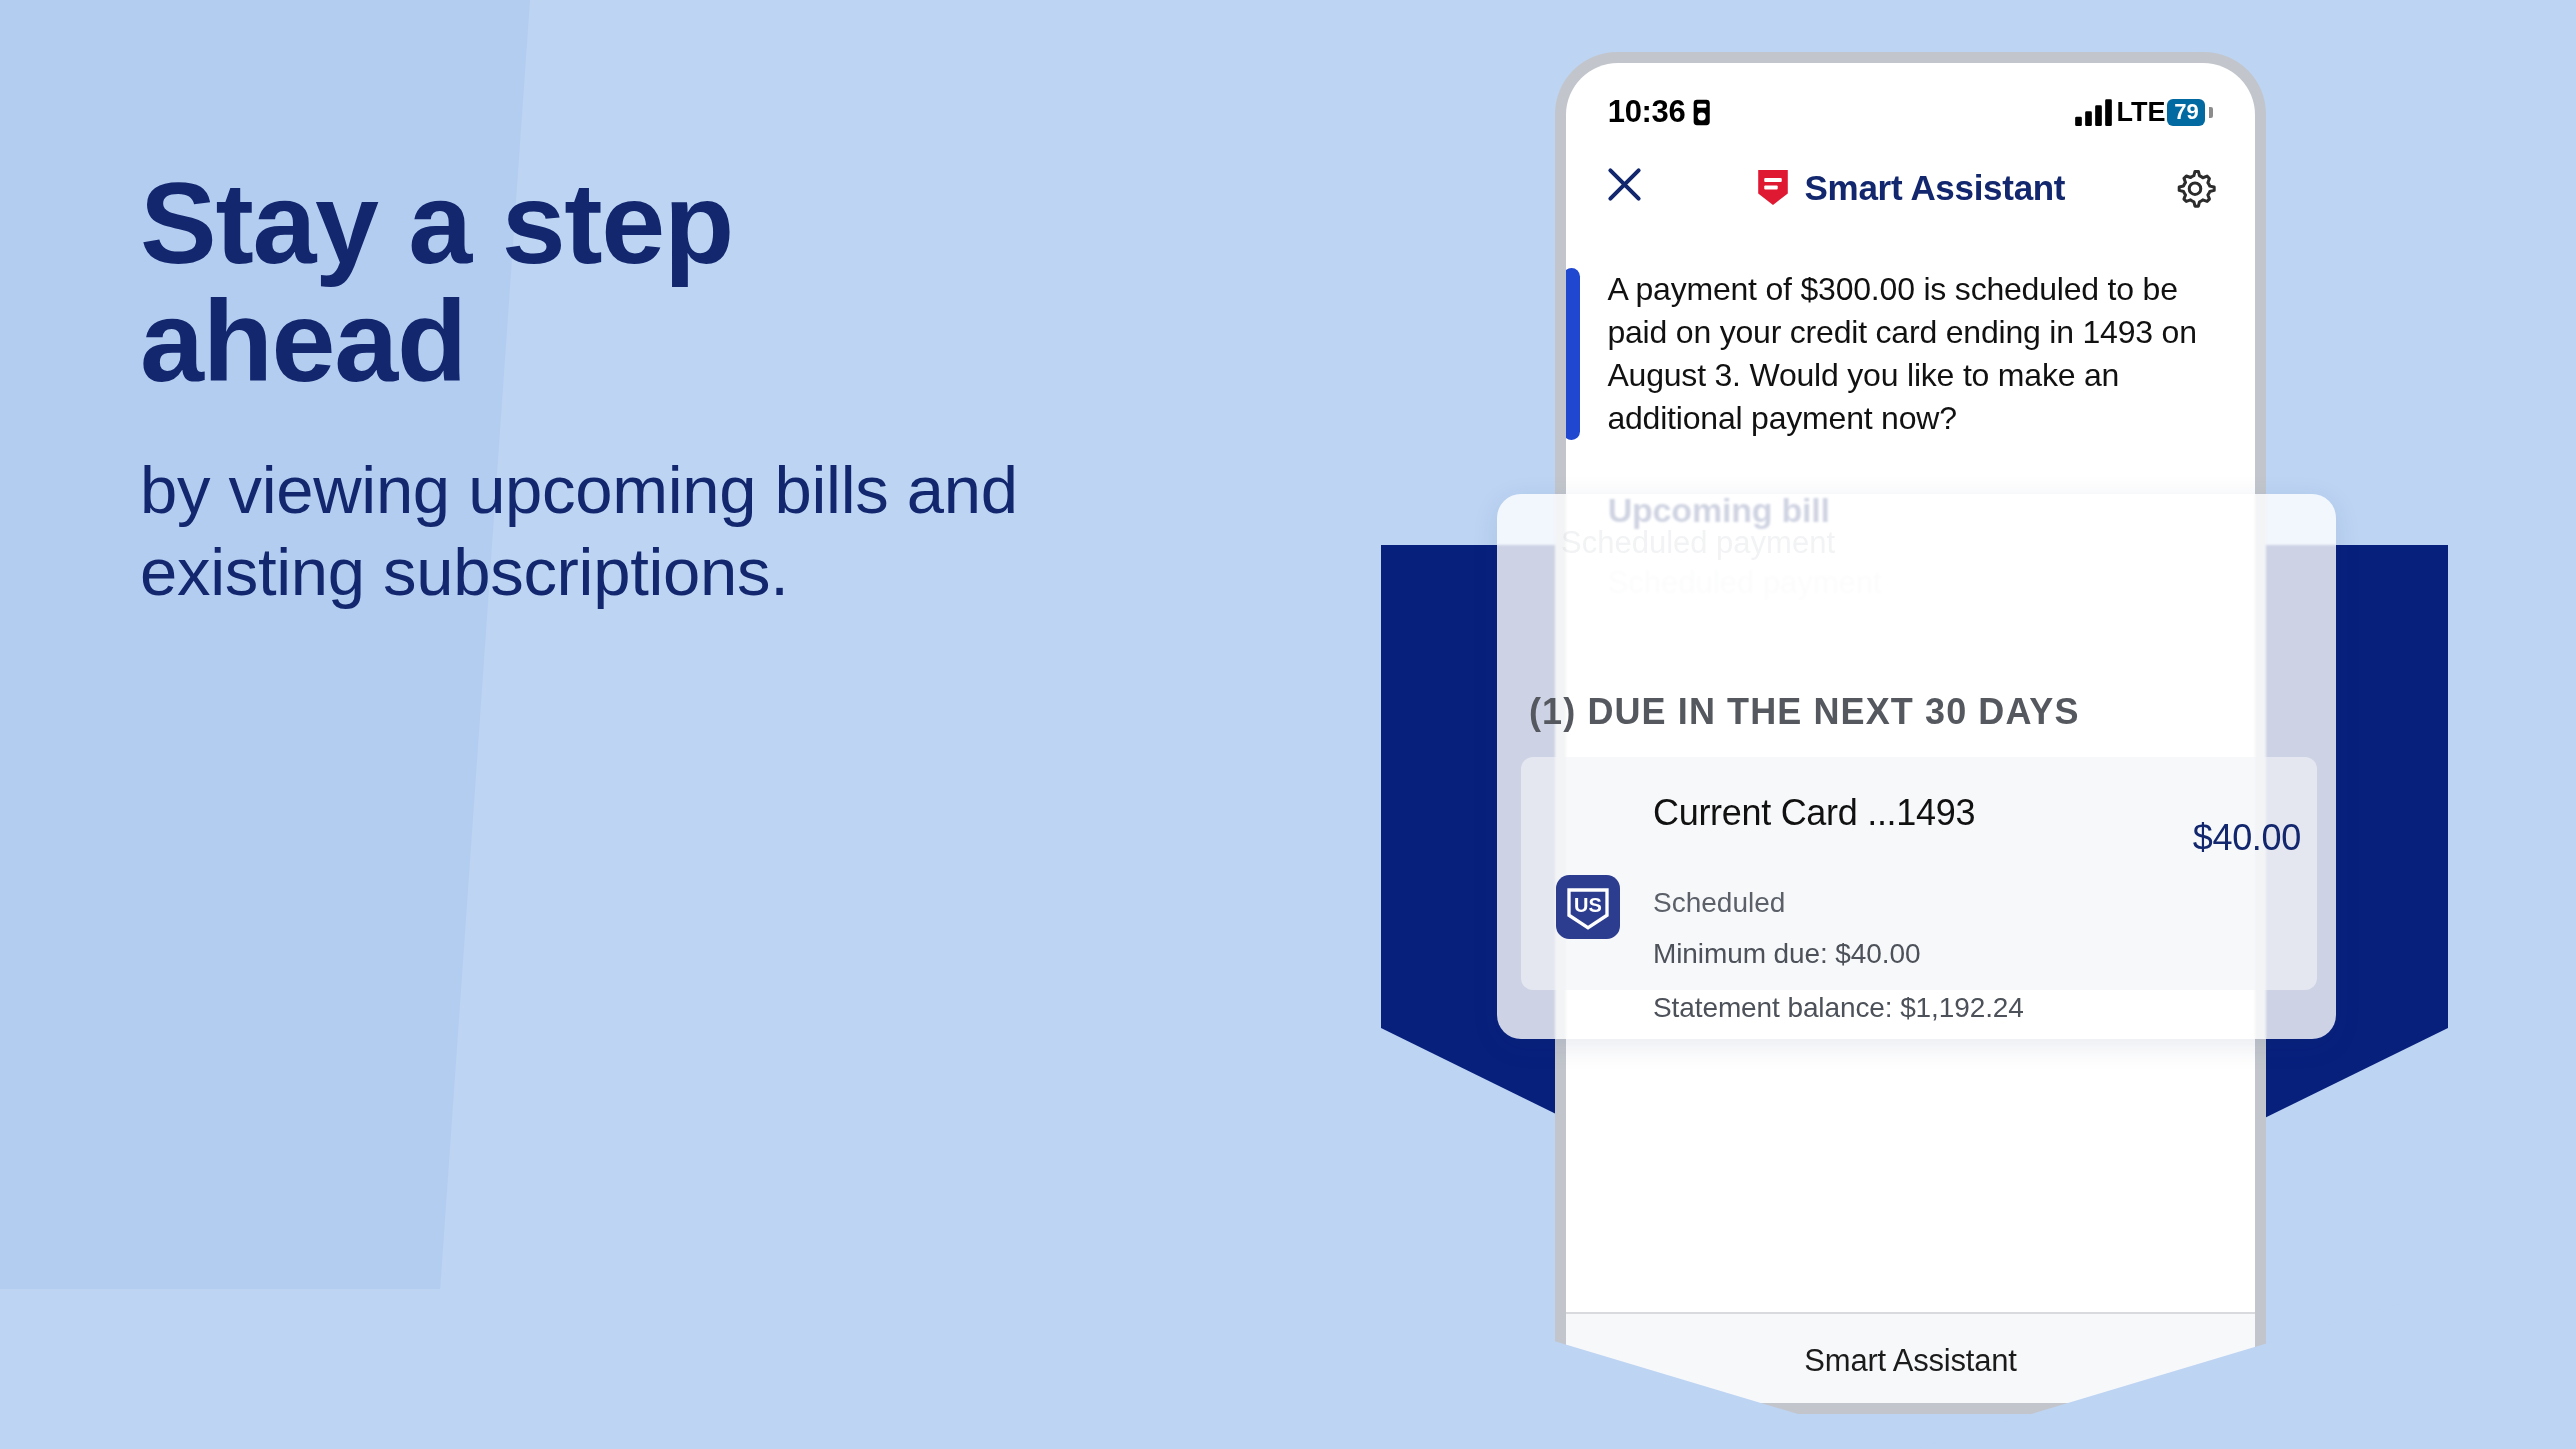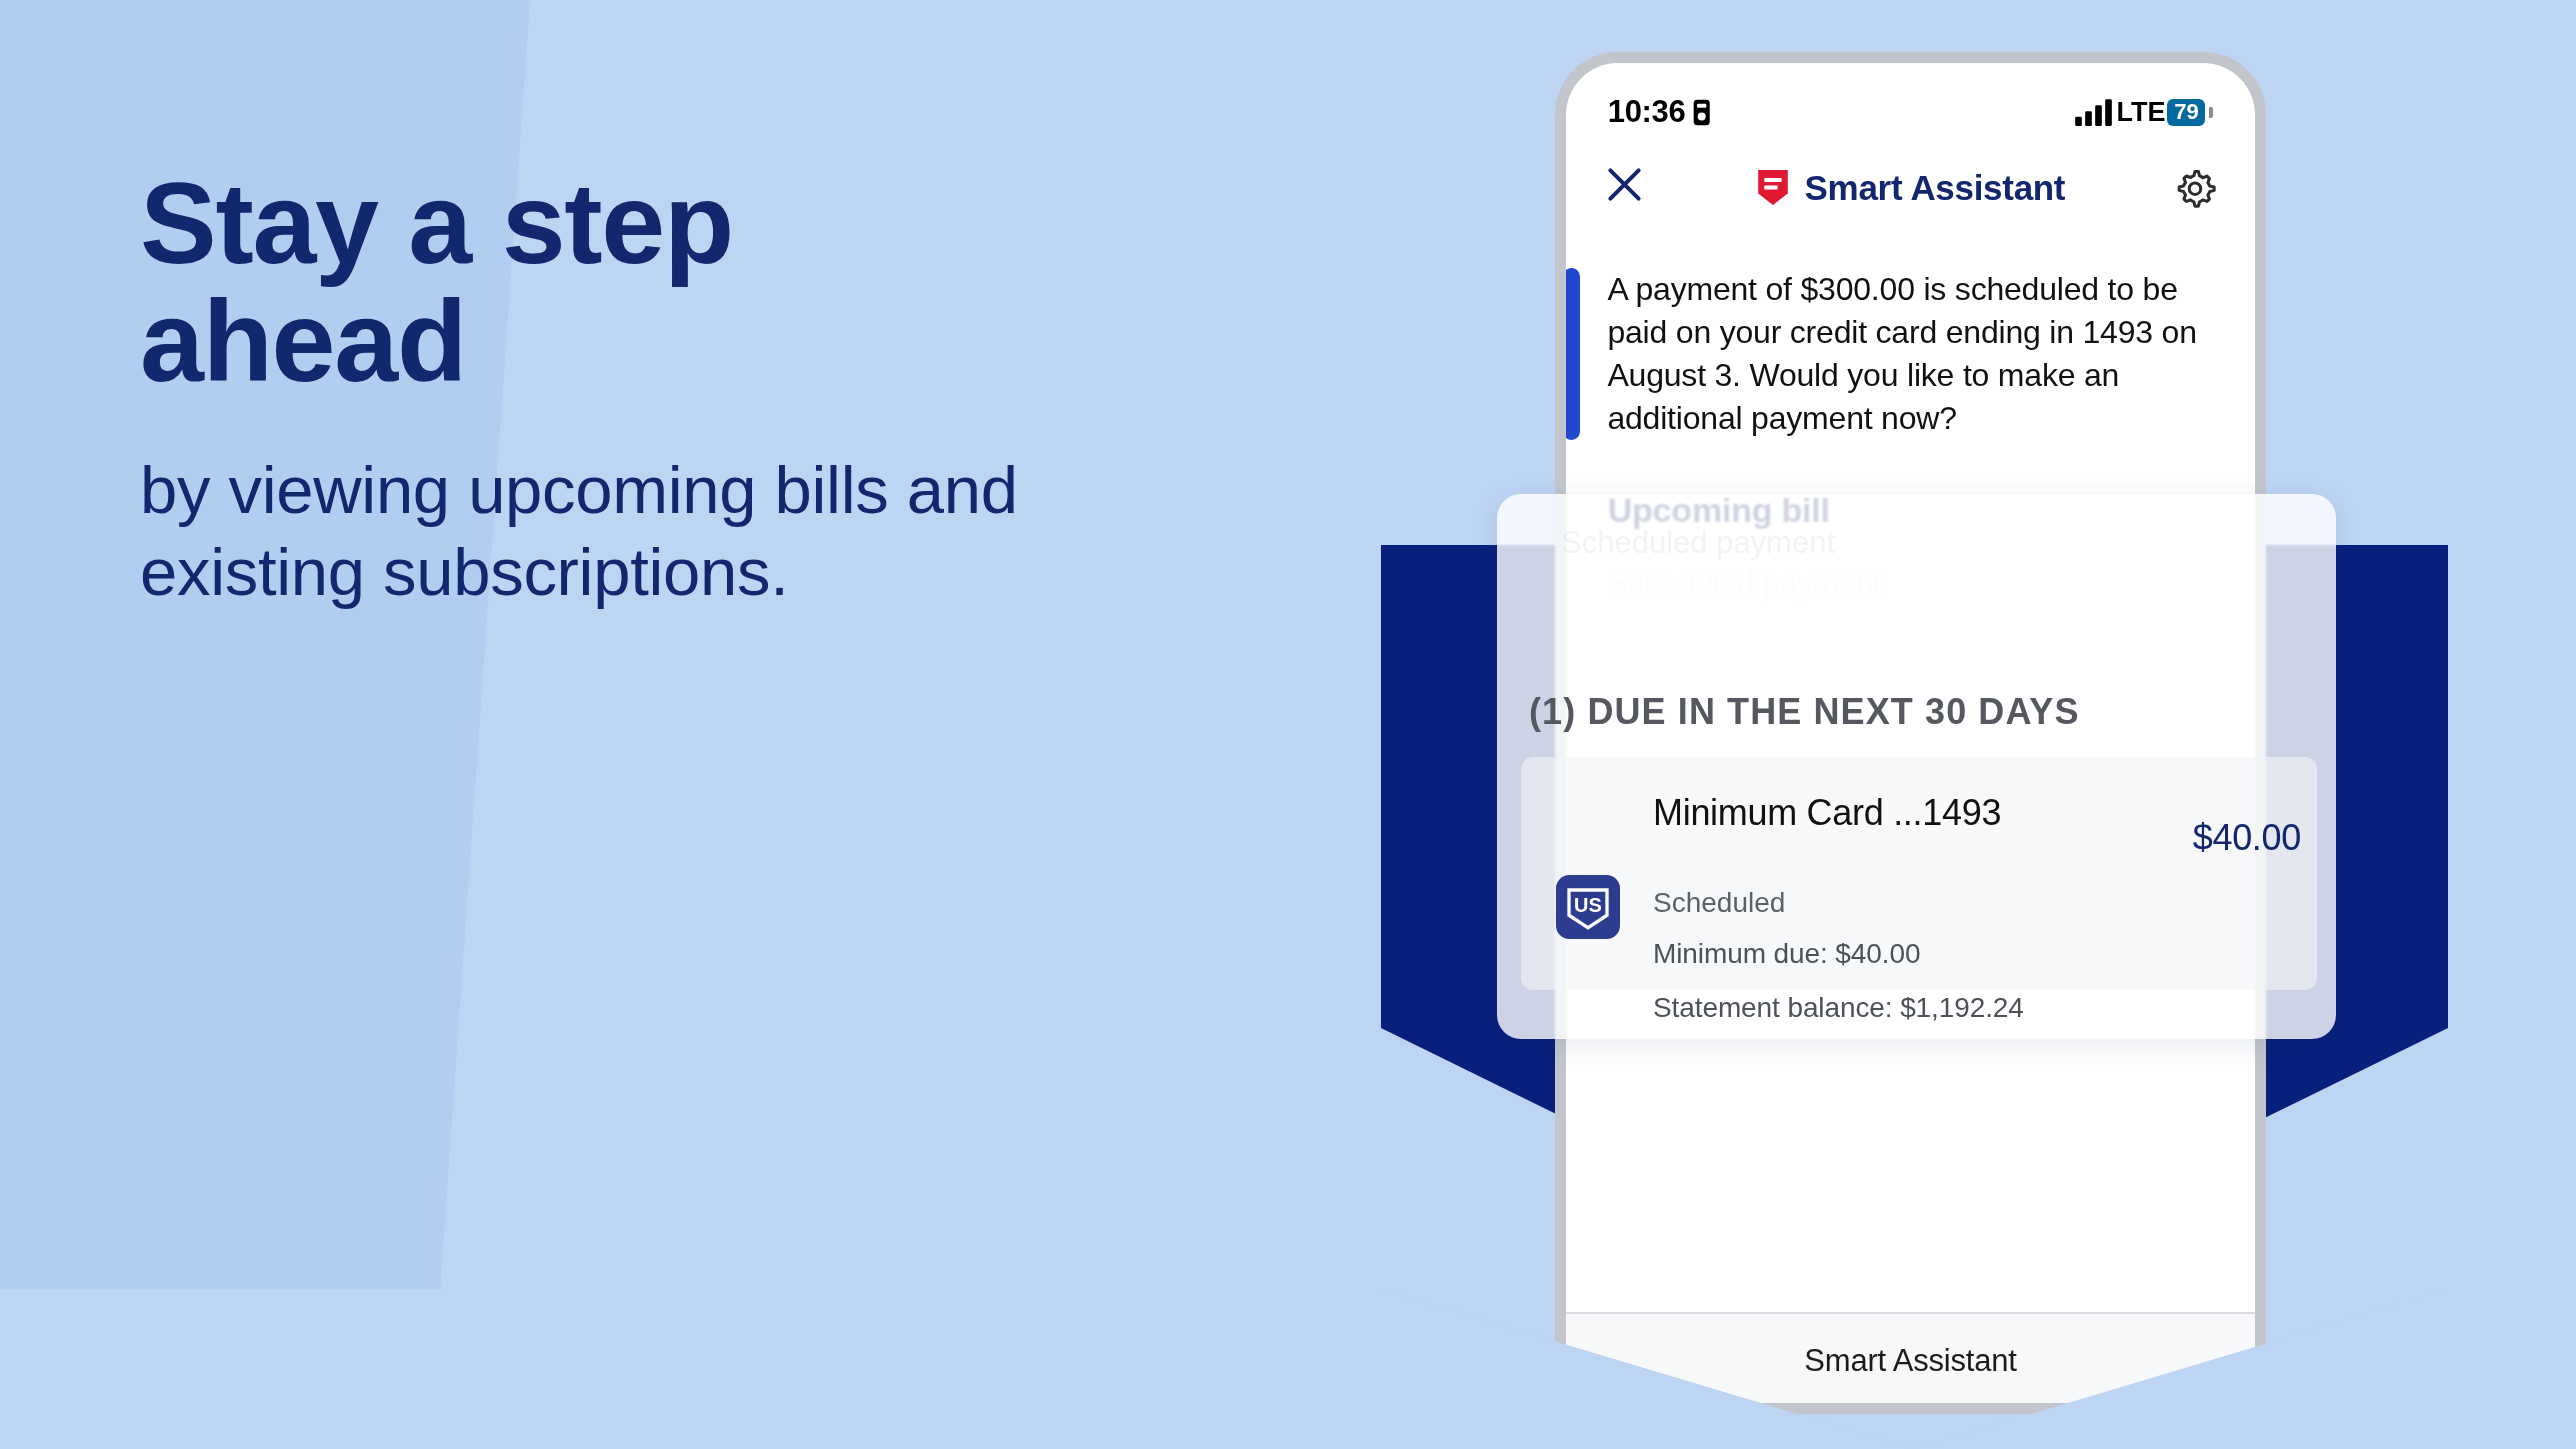--- a/index.html
+++ b/index.html
@@ -292,21 +292,21 @@
 
   <div id="bank-logo">
     <svg width="64" height="64" viewBox="0 0 96 96">
       <rect x="0" y="0" width="96" height="96" rx="20" fill="#2c3c8f"></rect>
       <path d="M17 20 H79 V62 L48 82 L17 62 Z" fill="#ffffff"></path>
       <path d="M22 25 H74 V59 L48 76 L22 59 Z" fill="#2c3c8f"></path>
       <text x="48" y="55" font-family="Liberation Sans, sans-serif" font-size="30" font-weight="700" fill="#ffffff" text-anchor="middle">US</text>
     </svg>
   </div>
 
-  <div id="bill-title">Minimum Card ...1493</div>
+  <div id="bill-title">Current Card ...1493</div>
   <div id="bill-amount">$40.00</div>
   <div id="bill-status">Scheduled</div>
 
   <div class="bill-detail" id="detail-0">Minimum due:  $40.00</div>
   <div class="bill-detail" id="detail-1">Statement balance:  $1,192.24</div>
   <div class="bill-detail" id="detail-2">Current balance:  $1,952.77</div>
 </div>
 
 <div id="v-mask-left"></div>
 <div id="v-mask"></div>

